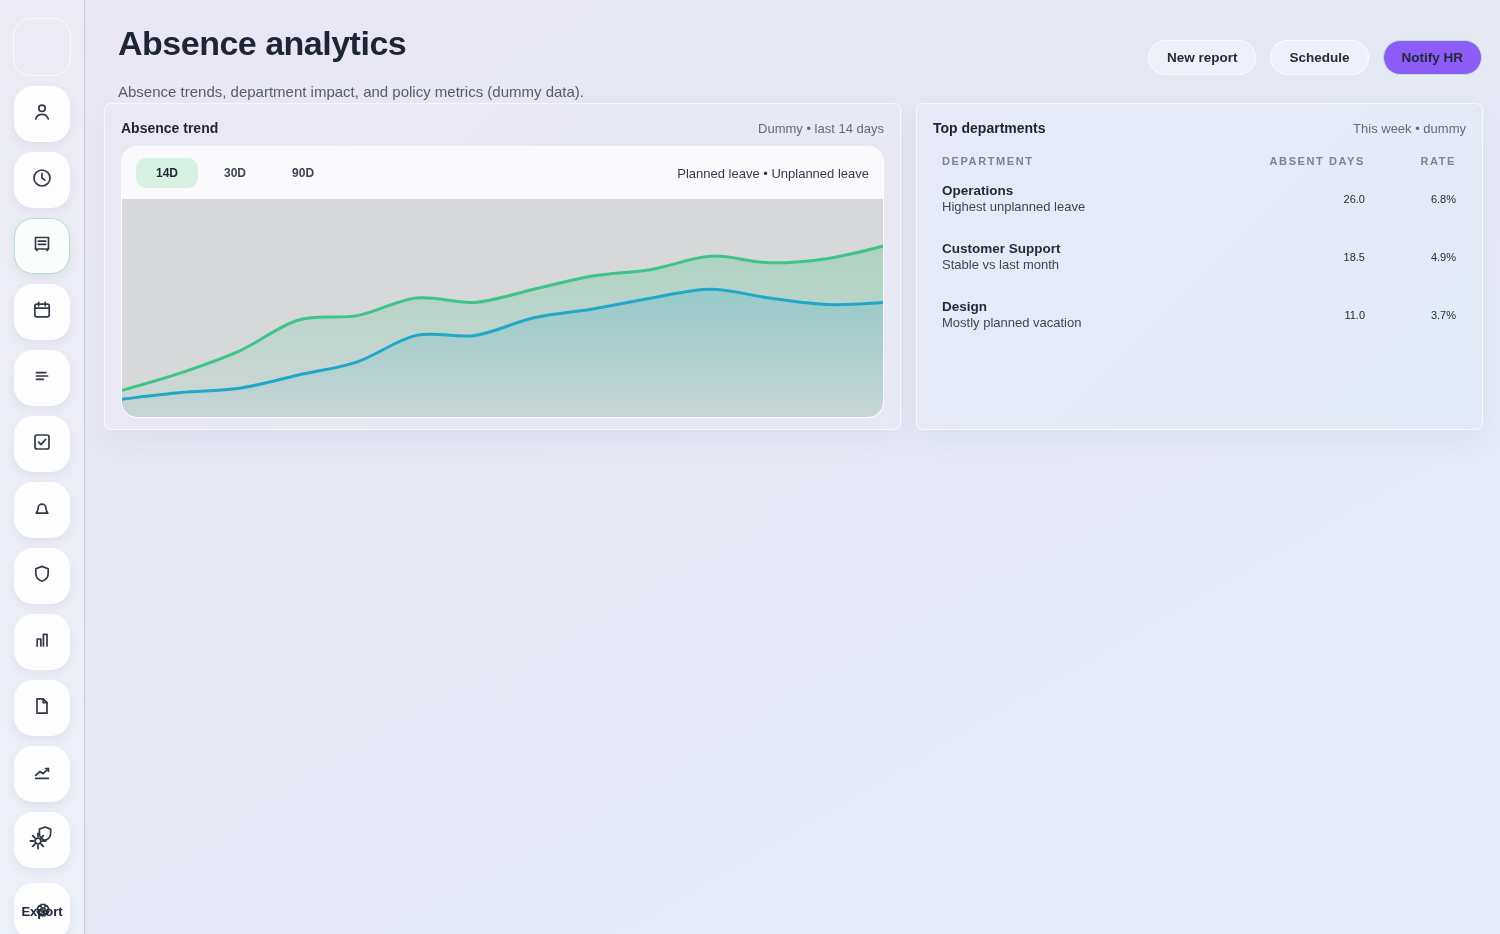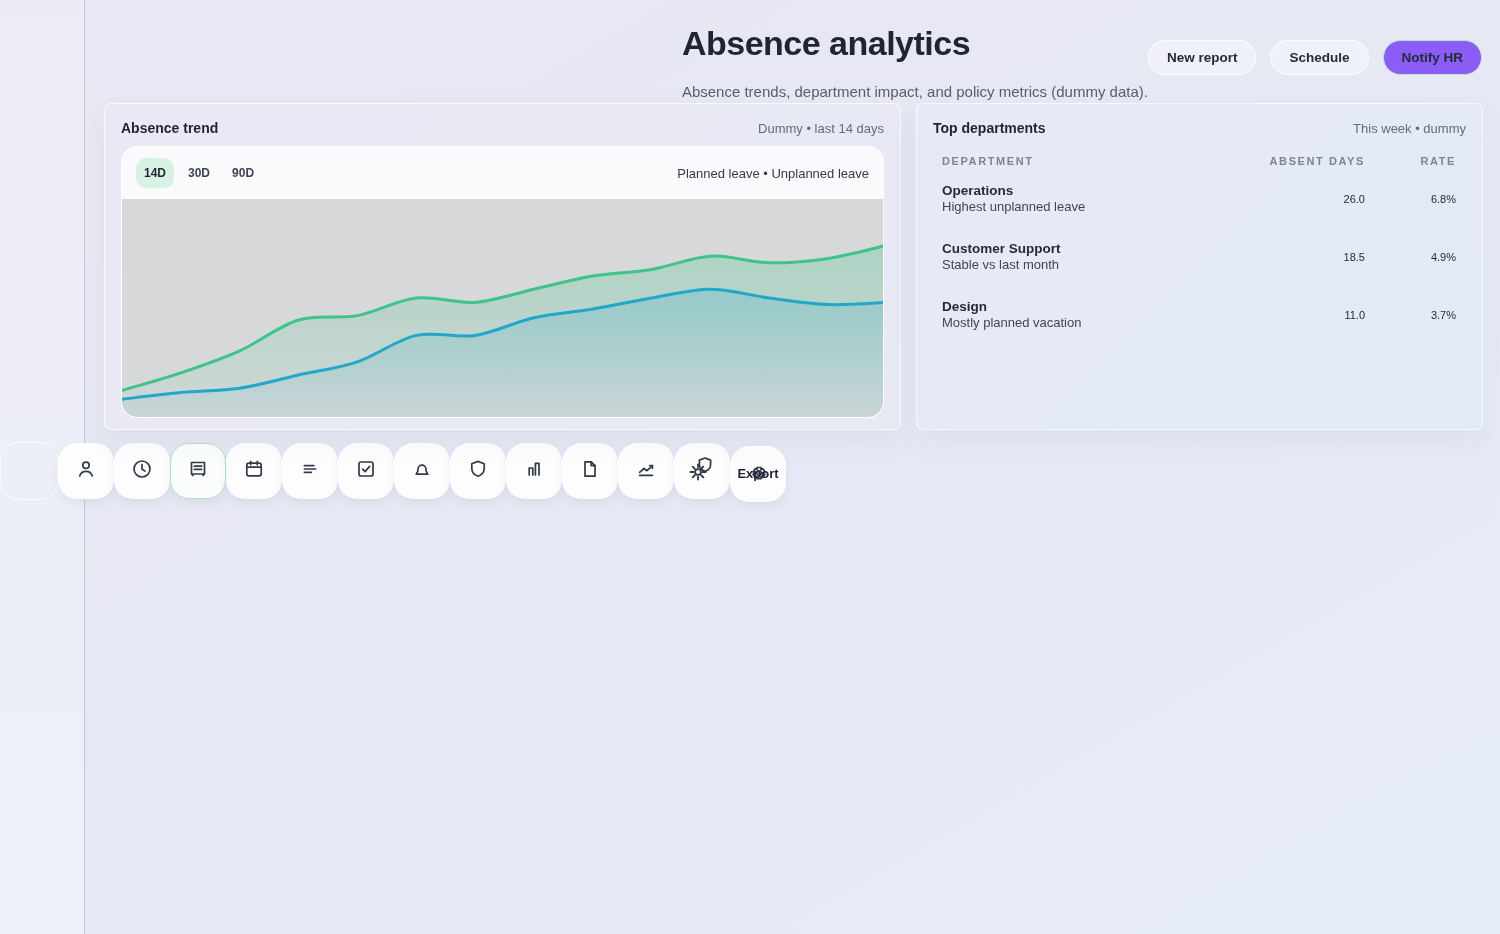--- a/index.html
+++ b/index.html
@@ -8,21 +8,21 @@
   body {
     background:linear-gradient(150deg,#e9e7f3 0%,#e6e8f4 45%,#e5ecf8 100%);
     position:relative; color:#20263a;
   }
 
   
   .sidebar {
     position:absolute; left:0; top:0; width:85px; height:934px;
     background:linear-gradient(180deg,#ecebf5 0%,#edf1f9 100%);
     border-right:1px solid #c6c9d8;
-    display:flex; flex-direction:row; align-items:center;
+    display:flex; flex-direction:column; align-items:center;
     padding-top:18px;
   }
   .ghost-logo {
     width:58px; height:58px; border-radius:18px; flex:0 0 auto;
     border:1.5px solid rgba(255,255,255,0.75); margin-bottom:10px;
   }
   .nav-btn {
     width:56px; height:56px; border-radius:19px; flex:0 0 auto;
     background:#fdfdfe; border:1.5px solid rgba(255,255,255,0.9);
     box-shadow:0 4px 10px rgba(70,80,130,0.08);
@@ -32,22 +32,22 @@
   .nav-btn.active { border:1.5px solid #aee3cb; background:#fbfdfc; }
   .nav-btn svg { stroke:#323947; fill:none; stroke-width:1.7;
     stroke-linecap:round; stroke-linejoin:round; }
   .nav-btn.overlapped svg.glyph-a { position:absolute; left:10px; top:15px; }
   .nav-btn.overlapped svg.glyph-b { position:absolute; left:18px; top:9px; }
   .export-btn { margin-top:5px; }
   .export-label { font-size:13px; font-weight:bold; color:#20263a; z-index:1; }
   .export-btn svg { position:absolute; left:16px; top:16px; }
 
   
-  .page-header { position:absolute; left:107px; top:24px; right:18px;
-    display:flex; justify-content:flex-end; align-items:flex-start; }
+  .page-header { position:absolute; left:118px; top:24px; right:18px;
+    display:flex; justify-content:space-between; align-items:flex-start; }
   .page-title { font-size:34px; font-weight:800; letter-spacing:-0.5px; color:#1f2534; }
   .page-subtitle { margin-top:20px; font-size:15px; color:#575e6c; }
   .header-actions { display:flex; gap:14px; margin-top:16px; }
   .pill-btn {
     height:35px; padding:0 18px; border-radius:18px; cursor:pointer;
     font-family:"Liberation Sans",sans-serif; font-size:13.5px; font-weight:bold; color:#242b3a;
     background:rgba(250,251,255,0.45); border:1px solid rgba(255,255,255,0.75);
   }
   .pill-btn.primary { background:#8b5cf6; border:1.5px solid #b9e4cf; }
 
@@ -61,21 +61,21 @@
 
   .trend-card { left:104px; width:797px;
     background:linear-gradient(135deg,#eae8f4 0%,#e7e9f4 100%); }
   .chart-panel { margin-top:10px; border-radius:16px; overflow:hidden;
     border:1px solid rgba(255,255,255,0.8); background:#fafafc; height:272px; }
   .chart-toolbar { height:52px; display:flex; align-items:center;
     justify-content:space-between; padding:0 14px; background:#fafafc; }
   .range-group { display:flex; align-items:center; gap:6px; }
   .range-btn { border:none; background:transparent; cursor:pointer;
     font-family:"Liberation Sans",sans-serif; font-size:12px; font-weight:bold;
-    color:#3d4452; padding:8px 8px; border-radius:10px; }
+    color:#3d4452; padding:8px 20px; border-radius:10px; }
   .range-btn.active { background:#d7f1e3; color:#1f2734; }
   .chart-legend { font-size:13px; color:#323b4a; }
   .chart-wrap { height:220px; }
   .chart-wrap svg { display:block; }
 
   .departments-card { left:916px; width:567px;
     background:linear-gradient(135deg,#e7eaf6 0%,#e1eaf6 100%); }
   .table { margin-top:19px; }
   .t-head { display:flex; padding:0 10px 0 9px; }
   .t-col-name { flex:1; }

